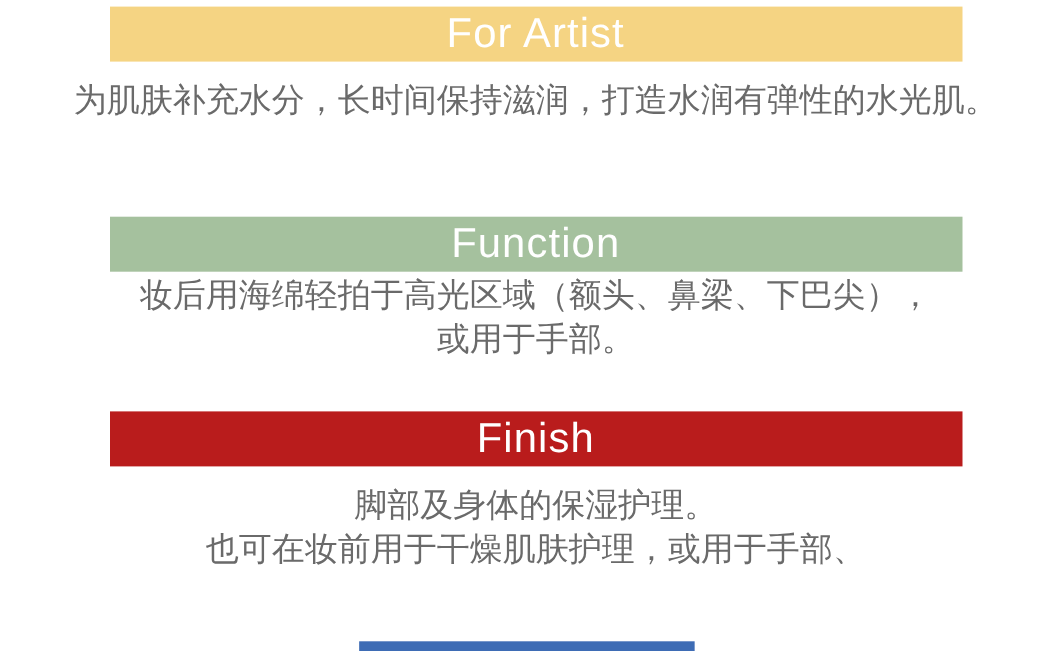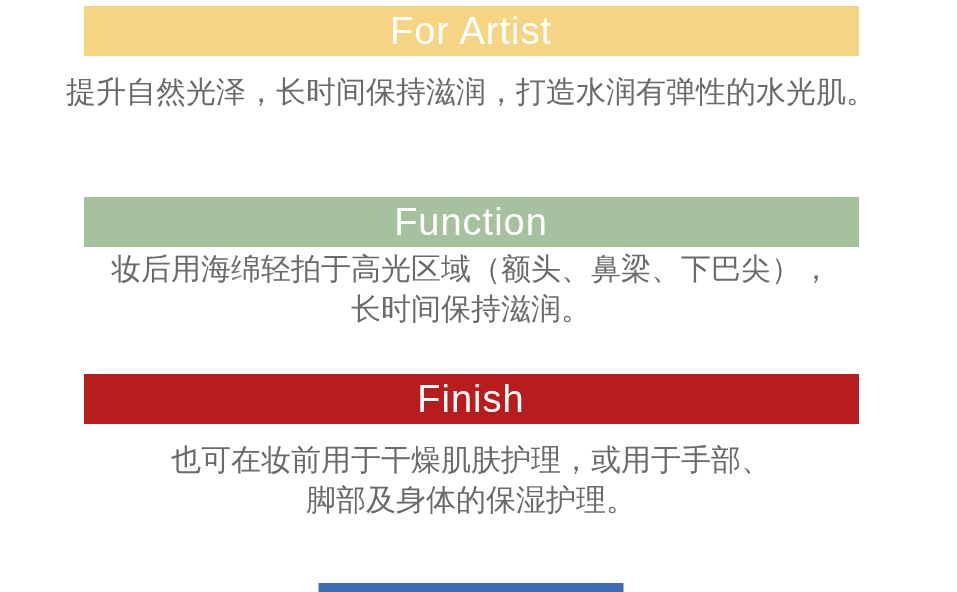--- a/index.html
+++ b/index.html
@@ -7,20 +7,21 @@
     padding: 0;
     background: #ffffff;
   }
   .page {
     position: relative;
     width: 942px;
     height: 592px;
     background: #ffffff;
     overflow: hidden;
     font-family: "Liberation Sans", "DejaVu Sans", sans-serif;
+    padding-left: 16px;
   }
   .banner {
     width: 775px;
     height: 50px;
     margin: 0 auto;
     text-align: center;
   }
   .banner .banner-title {
     margin: 0;
     line-height: 50px;
@@ -60,39 +61,39 @@
 </head>
 <body>
 
 <div class="page">
 
   <section>
     <div class="banner banner-artist" style="background-color: rgb(245, 212, 131);">
       <h2 class="banner-title">For Artist</h2>
     </div>
     <p class="desc desc-artist">
-      <span class="desc-line">提升自然光泽，长时间保持滋润，打造水润有弹性的水光肌。</span>
+      <span class="desc-line">为肌肤补充水分，长时间保持滋润，打造水润有弹性的水光肌。</span>
     </p>
   </section>
 
   <section>
     <div class="banner banner-function" style="background-color: rgb(165, 193, 158);">
       <h2 class="banner-title">Function</h2>
     </div>
     <p class="desc desc-function">
       <span class="desc-line">妆后用海绵轻拍于高光区域（额头、鼻梁、下巴尖），</span>
-      <span class="desc-line">长时间保持滋润。</span>
+      <span class="desc-line">或用于手部。</span>
     </p>
   </section>
 
   <section>
     <div class="banner banner-finish" style="background-color: #b91c1c;">
       <h2 class="banner-title">Finish</h2>
     </div>
     <p class="desc desc-finish">
+      <span class="desc-line">脚部及身体的保湿护理。</span>
       <span class="desc-line">也可在妆前用于干燥肌肤护理，或用于手部、</span>
-      <span class="desc-line">脚部及身体的保湿护理。</span>
     </p>
   </section>
 
   <div class="bottom-bar" style="background-color: rgb(62, 108, 181);"></div>
 
 </div>
 
 </body></html>

